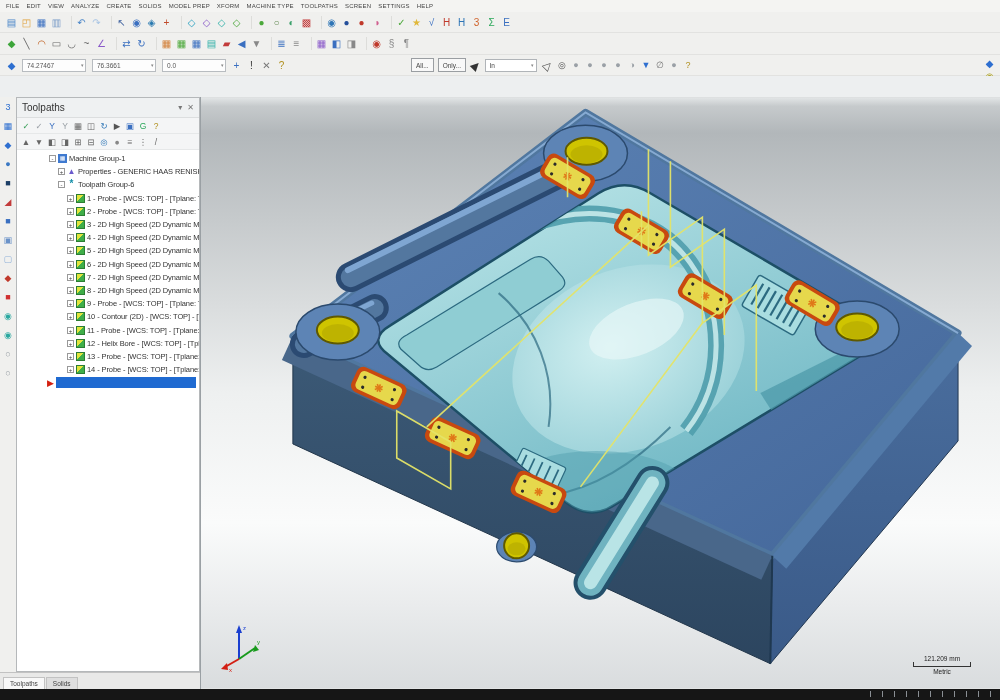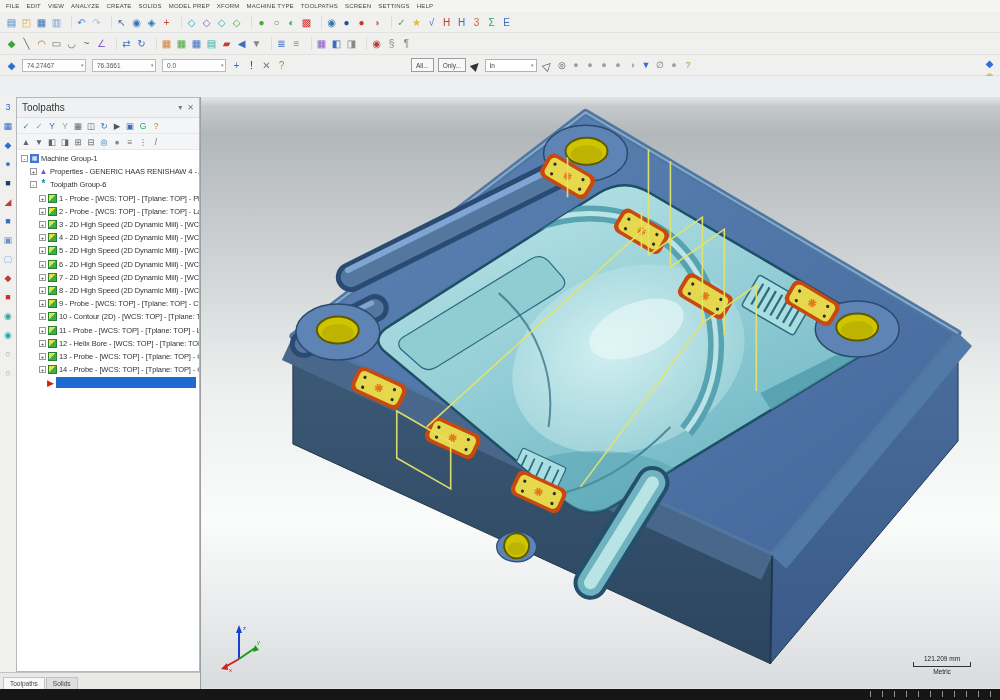--- a/index.html
+++ b/index.html
@@ -35,21 +35,21 @@
               display:flex;flex-direction:column;align-items:center;padding-top:4px;box-sizing:border-box;}
   .stripico{width:12px;height:12px;font-size:9px;line-height:12px;text-align:center;margin-bottom:7px;cursor:default;}
   
   .panel{position:absolute;left:16px;top:97px;width:184px;height:575px;background:#fff;
          border:1px solid #b5b8ba;box-sizing:border-box;}
   .phead{height:19px;background:#eff1f2;display:flex;align-items:center;padding:0 5px;border-bottom:1px solid #dcdedf;}
   .ptitle{font-size:10px;color:#333;flex:1;}
   .phico{font-size:8px;color:#777;margin-left:5px;cursor:default;}
   .prow{height:15px;display:flex;align-items:center;padding-left:3px;background:#f4f5f6;border-bottom:1px solid #e6e8e9;}
   .pico{width:12px;height:12px;font-size:8.5px;line-height:12px;text-align:center;margin-right:1px;cursor:default;}
-  .tree{padding-top:2px;}
+  .tree{padding-top:2px;padding-left:28px;}
   .tree-row{height:13.2px;display:flex;align-items:center;white-space:nowrap;overflow:hidden;cursor:default;}
   .exp{width:7px;height:7px;border:1px solid #999;background:#fff;font-size:6px;line-height:6px;
        text-align:center;color:#444;margin-right:2px;flex:none;box-sizing:border-box;}
   .ticon{width:9px;height:9px;margin-right:2px;flex:none;font-size:8px;line-height:9px;text-align:center;}
   .ti-machine{background:#3f7ad0;color:#fff;font-size:6px;}
   .ti-props{color:#6a5acd;}
   .ti-group{color:#148fa8;font-weight:bold;font-size:10px;line-height:8px;}
   .ti-op{background:linear-gradient(135deg,#e3e53c 45%,#3fae49 45%);border:1px solid #2c7d34;box-sizing:border-box;}
   .tlabel{font-size:7.5px;color:#333;letter-spacing:-.1px;}
   .insert-row{height:13px;display:flex;align-items:center;margin-left:30px;}

